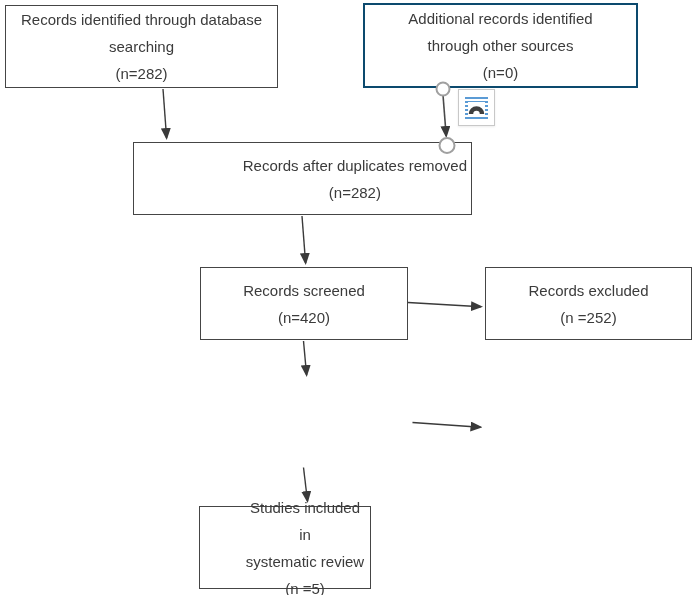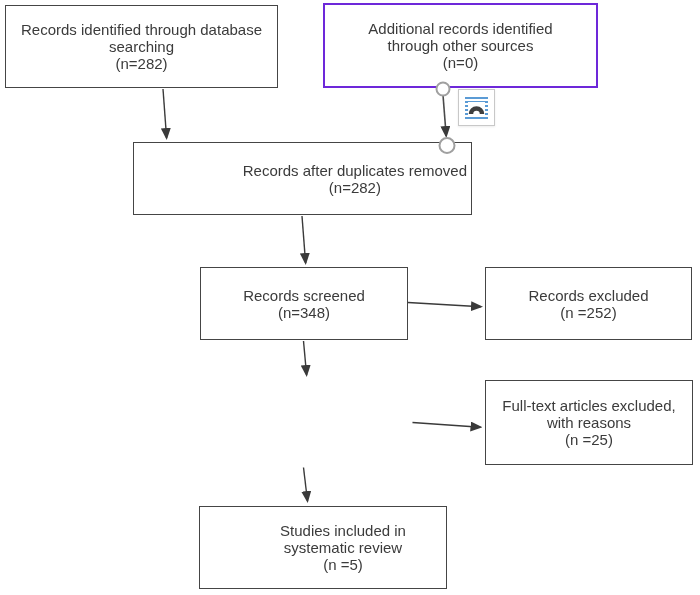--- a/index.html
+++ b/index.html
@@ -17,26 +17,27 @@
     border: 1.5px solid #454545;
     background: #ffffff;
     display: flex;
     align-items: center;
     justify-content: center;
     text-align: center;
   }
   .flow-box .box-text {
     white-space: pre-line;
     font-size: 15px;
-    line-height: 17px;
+    line-height: 27px;
     color: #3b3b3b;
     padding: 0 4px;
   }
   .flow-box.selected {
-    border: 2px solid #6d28d9;
+    border: 2px solid #0c4a6e;
+    margin-left: 40px;
   }
   #arrow-layer {
     position: absolute;
     left: 0; top: 0;
     width: 700px; height: 595px;
     pointer-events: none;
   }
   #layout-options-btn {
     position: absolute;
     left: 458px;
@@ -69,36 +70,31 @@
 (n=0)</span>
   </div>
 
   <div class="flow-box" style="left:133px; top:142px; width:339px; height:73px;justify-content:flex-end;">
     <span class="box-text">Records after duplicates removed
 (n=282)</span>
   </div>
 
   <div class="flow-box" style="left:200px; top:267px; width:208px; height:73px;">
     <span class="box-text">Records screened
-(n=348)</span>
+(n=420)</span>
   </div>
 
   <div class="flow-box" style="left:485px; top:267px; width:207px; height:73px;text-align:center;">
     <span class="box-text">Records excluded
 (n =252)</span>
   </div>
 
 
-  <div class="flow-box" style="left:485px; top:380px; width:208px; height:85px;">
-    <span class="box-text">Full-text articles excluded,
-with reasons
-(n =25)</span>
-  </div>
 
-  <div class="flow-box" style="left:199px; top:506px; width:248px; height:83px;padding-left:40px;">
+  <div class="flow-box" style="left:199px; top:506px; width:172px; height:83px;padding-left:40px;">
     <span class="box-text">Studies included in
 systematic review
 (n =5)</span>
   </div>
 
   <svg id="arrow-layer" viewBox="0 0 700 595" xmlns="http://www.w3.org/2000/svg">
     <defs>
       <marker id="ah" markerUnits="userSpaceOnUse" markerWidth="12" markerHeight="10" refX="10" refY="5" orient="auto">
         <path d="M0,0 L12,5 L0,10 Z" fill="#3a3a3a"></path>
       </marker>

